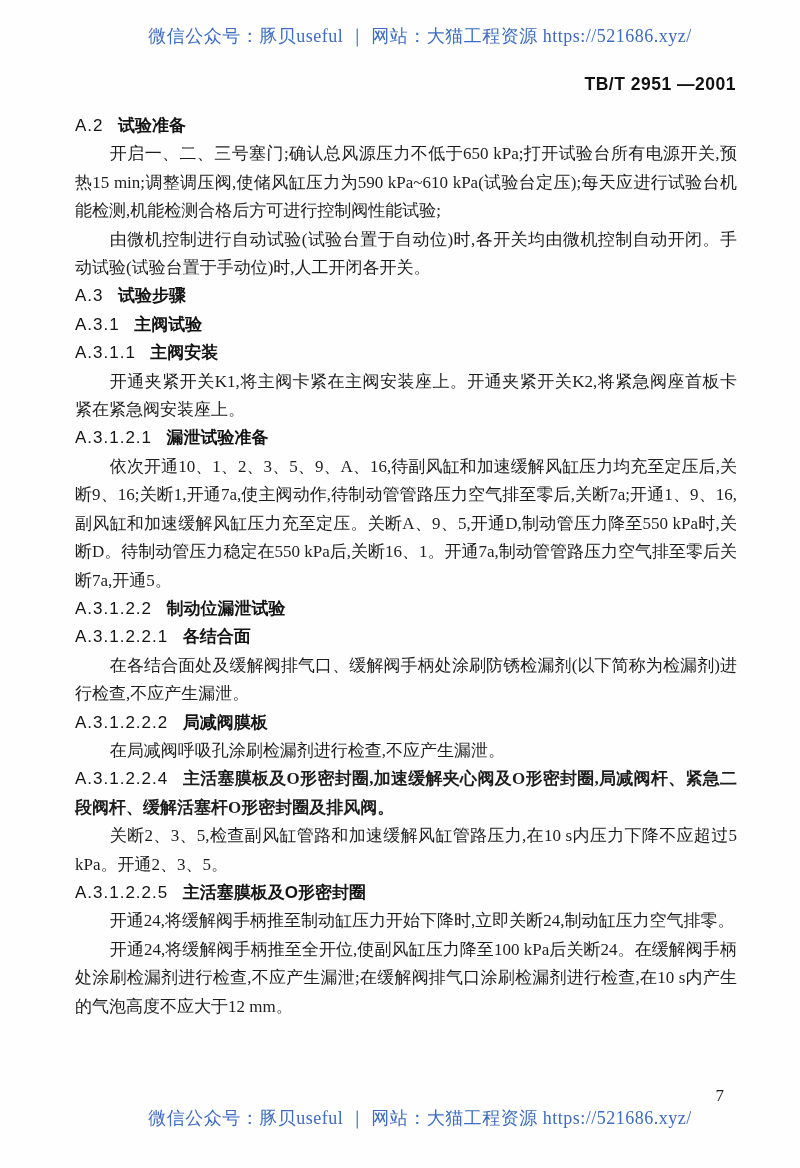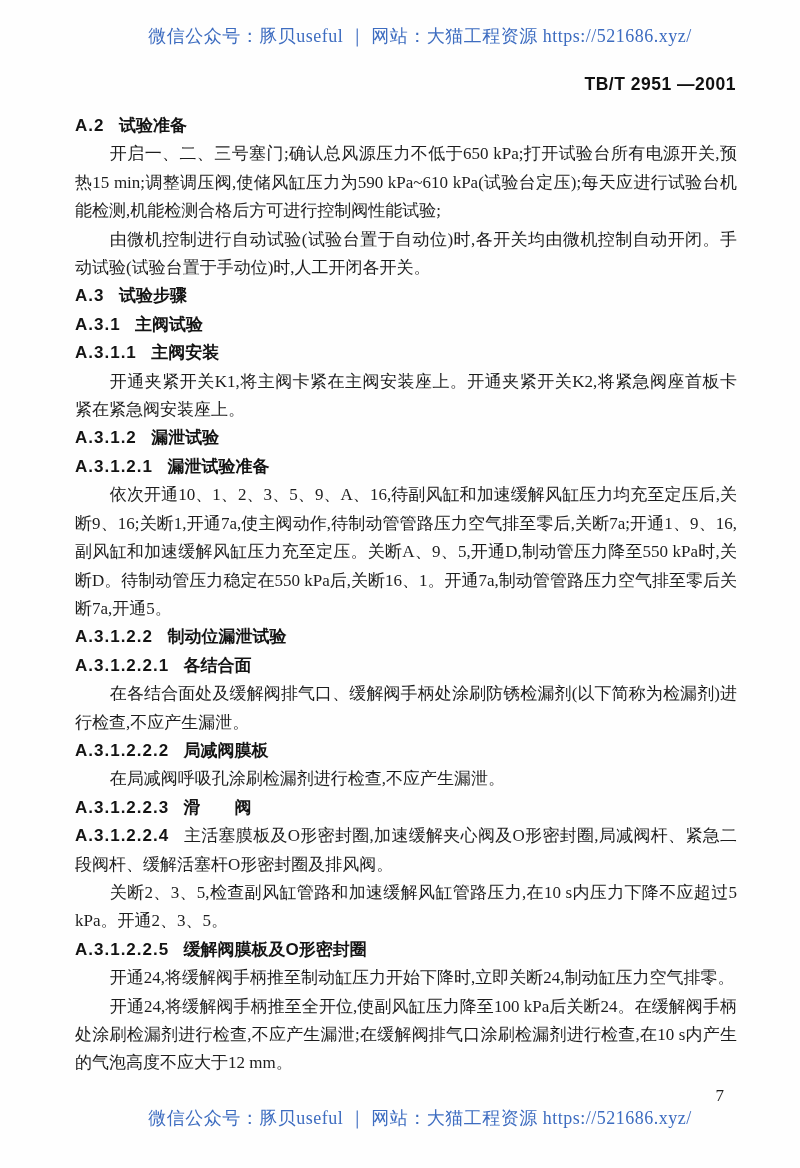--- a/index.html
+++ b/index.html
@@ -49,29 +49,29 @@
     text-indent:2.05em;
     text-align:justify;
   }
   .h{
     font-family:"Liberation Sans","DejaVu Sans",sans-serif;
     font-weight:bold;
     color:#141414;
   }
   .h .num, .h-run .num{
     font-family:"Liberation Sans","DejaVu Sans",sans-serif;
-    font-weight:bold;
+    font-weight:normal;
     letter-spacing:1px;
     margin-right:0.85em;
     color:#141414;
   }
   .h-run{text-align:justify;}
   .h-run .title{
     font-family:"Liberation Serif","DejaVu Serif",serif;
-    font-weight:normal;
+    font-weight:bold;
     color:#1d1d1d;
   }
 
   .page-number{
     position:absolute;
     top:1086px;right:76px;
     font-size:17px;
     font-family:"Liberation Serif","DejaVu Serif",serif;
     color:#1d1d1d;
   }
@@ -86,32 +86,30 @@
   <div class="doc-num">TB/T 2951 —2001</div>
 
   <div class="content">
       <div class="block h"><span class="num">A.2</span><span class="title">试验准备</span></div>
       <div class="block p">开启一、二、三号塞门;确认总风源压力不低于650 kPa;打开试验台所有电源开关,预热15 min;调整调压阀,使储风缸压力为590 kPa~610 kPa(试验台定压);每天应进行试验台机能检测,机能检测合格后方可进行控制阀性能试验;</div>
       <div class="block p">由微机控制进行自动试验(试验台置于自动位)时,各开关均由微机控制自动开闭。手动试验(试验台置于手动位)时,人工开闭各开关。</div>
       <div class="block h"><span class="num">A.3</span><span class="title">试验步骤</span></div>
       <div class="block h"><span class="num">A.3.1</span><span class="title">主阀试验</span></div>
       <div class="block h"><span class="num">A.3.1.1</span><span class="title">主阀安装</span></div>
       <div class="block p">开通夹紧开关K1,将主阀卡紧在主阀安装座上。开通夹紧开关K2,将紧急阀座首板卡紧在紧急阀安装座上。</div>
-      <div class="block h"><span class="num">A.3.1.2</span><span class="title">漏泄试验</span></div>
       <div class="block h"><span class="num">A.3.1.2.1</span><span class="title">漏泄试验准备</span></div>
       <div class="block p">依次开通10、1、2、3、5、9、A、16,待副风缸和加速缓解风缸压力均充至定压后,关断9、16;关断1,开通7a,使主阀动作,待制动管管路压力空气排至零后,关断7a;开通1、9、16,副风缸和加速缓解风缸压力充至定压。关断A、9、5,开通D,制动管压力降至550 kPa时,关断D。待制动管压力稳定在550 kPa后,关断16、1。开通7a,制动管管路压力空气排至零后关断7a,开通5。</div>
       <div class="block h"><span class="num">A.3.1.2.2</span><span class="title">制动位漏泄试验</span></div>
       <div class="block h"><span class="num">A.3.1.2.2.1</span><span class="title">各结合面</span></div>
       <div class="block p">在各结合面处及缓解阀排气口、缓解阀手柄处涂刷防锈检漏剂(以下简称为检漏剂)进行检查,不应产生漏泄。</div>
       <div class="block h"><span class="num">A.3.1.2.2.2</span><span class="title">局减阀膜板</span></div>
       <div class="block p">在局减阀呼吸孔涂刷检漏剂进行检查,不应产生漏泄。</div>
-      <div class="block h"><span class="num">A.3.1.2.2.3</span><span class="title">滑　　阀</span></div>
       <div class="block h-run"><span class="num">A.3.1.2.2.4</span><span class="title">主活塞膜板及O形密封圈,加速缓解夹心阀及O形密封圈,局减阀杆、紧急二段阀杆、缓解活塞杆O形密封圈及排风阀。</span></div>
       <div class="block p">关断2、3、5,检查副风缸管路和加速缓解风缸管路压力,在10 s内压力下降不应超过5 kPa。开通2、3、5。</div>
-      <div class="block h"><span class="num">A.3.1.2.2.5</span><span class="title">缓解阀膜板及O形密封圈</span></div>
+      <div class="block h"><span class="num">A.3.1.2.2.5</span><span class="title">主活塞膜板及O形密封圈</span></div>
       <div class="block p">开通24,将缓解阀手柄推至制动缸压力开始下降时,立即关断24,制动缸压力空气排零。</div>
       <div class="block p">开通24,将缓解阀手柄推至全开位,使副风缸压力降至100 kPa后关断24。在缓解阀手柄处涂刷检漏剂进行检查,不应产生漏泄;在缓解阀排气口涂刷检漏剂进行检查,在10 s内产生的气泡高度不应大于12 mm。</div>
     </div>
 
   <div class="page-number">7</div>
 
   <div class="wm wm-bottom">微信公众号：豚贝useful ｜ 网站：大猫工程资源 https://521686.xyz/</div>
 
 </div>
 

